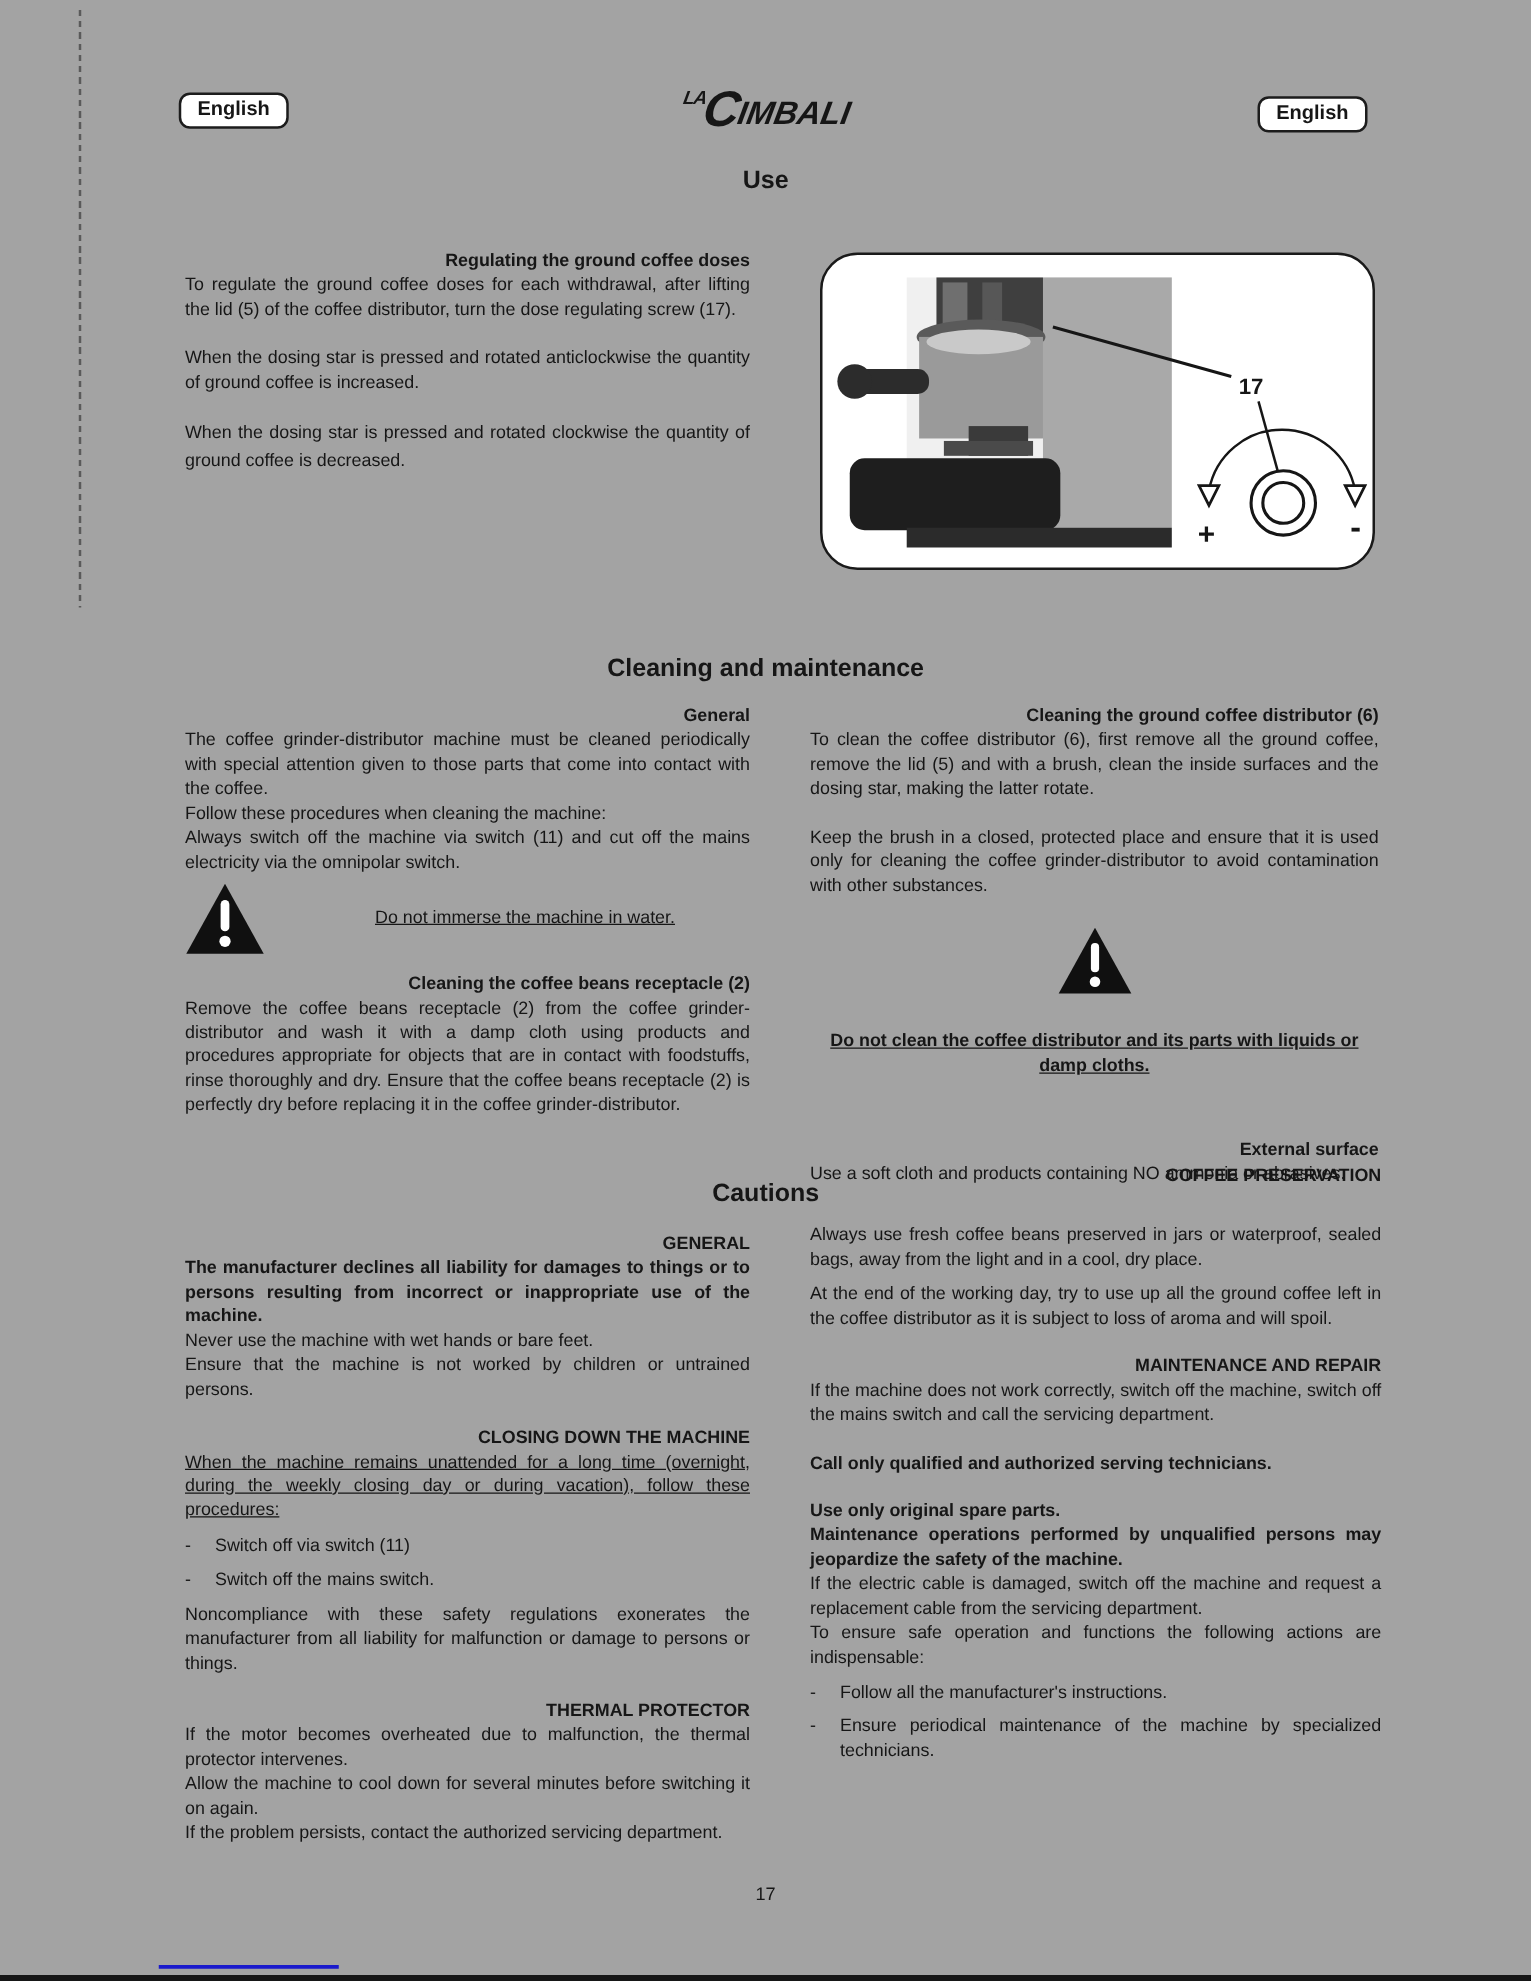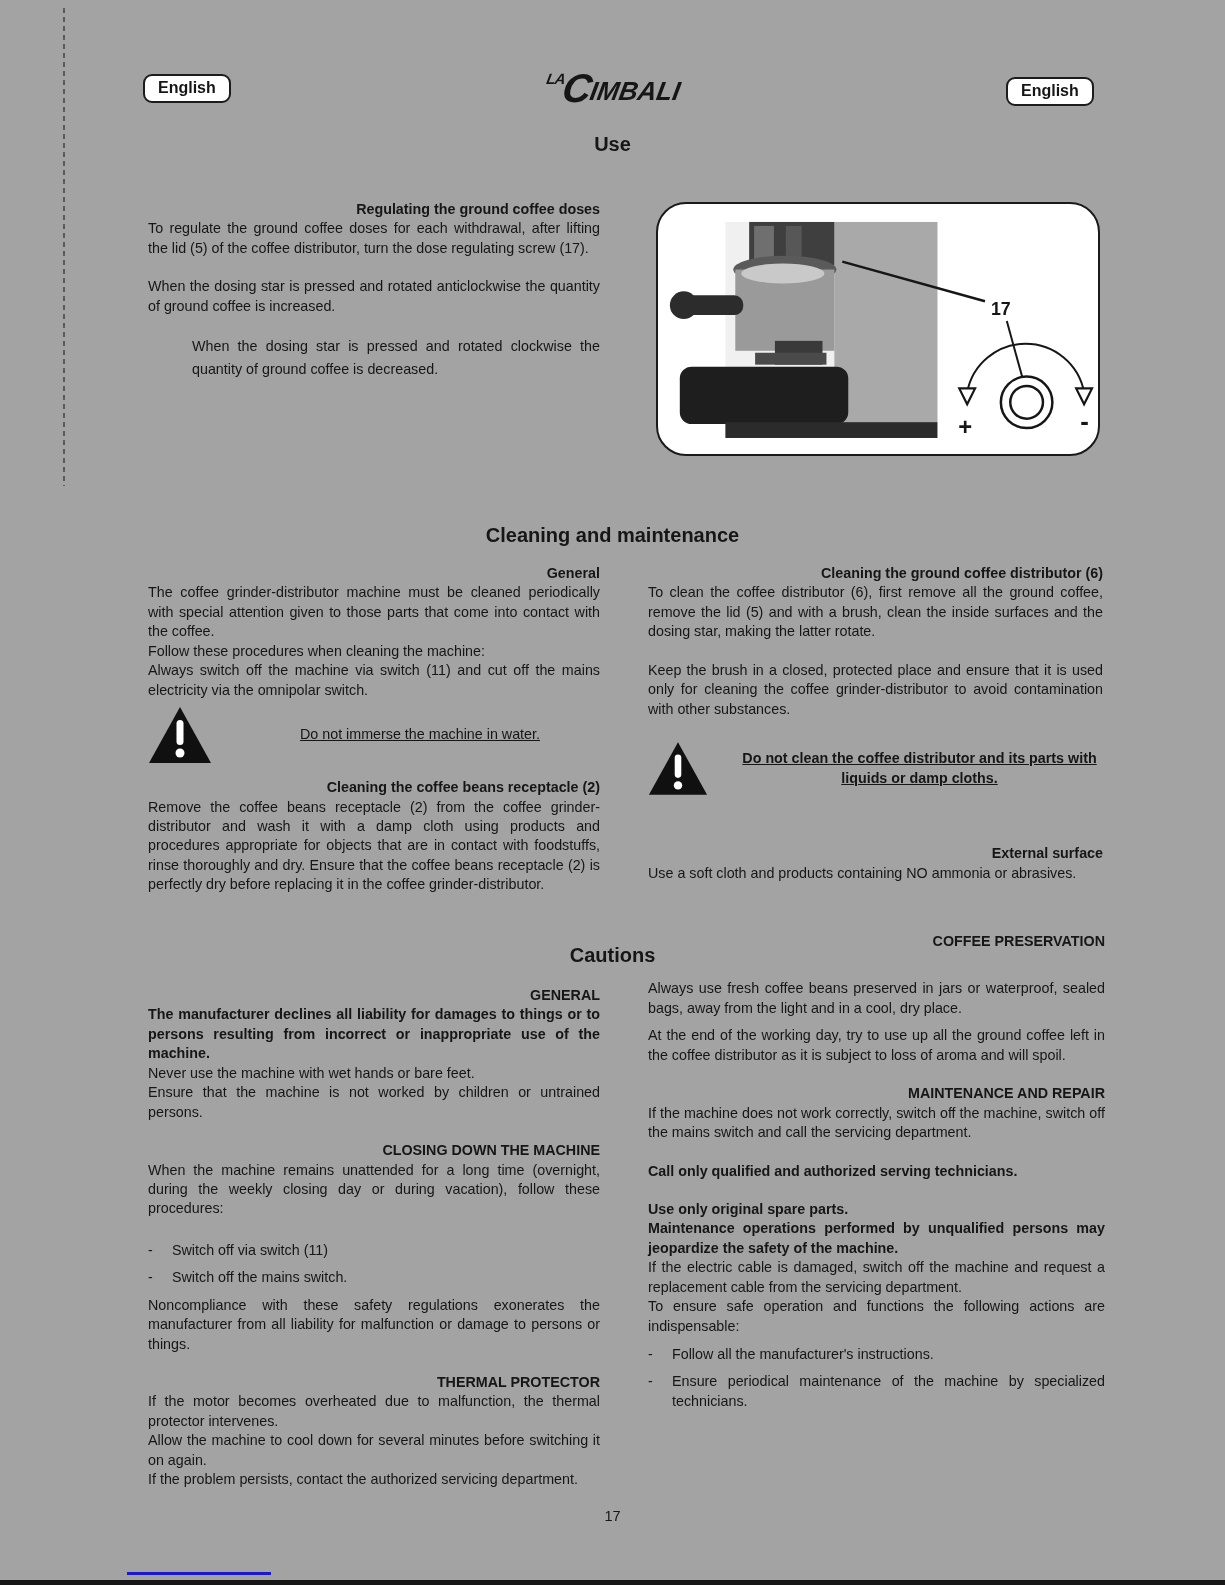--- a/index.html
+++ b/index.html
@@ -40,21 +40,21 @@
   .b{font-weight:700;}
   .gap-lg{margin-top:19px;}
   .use-left{left:148px; top:200px; width:452px;}
   .clean-left{left:148px; top:564px; width:452px;}
   .clean-right{left:648px; top:564px; width:455px;}
   .caut-left{left:148px; top:986px; width:452px;}
   .caut-right{left:648px; top:932px; width:457px;}
 
   .warn-row{display:flex; align-items:center; gap:28px; margin:6px 0 14px 0; text-align:center;text-decoration:underline;}
   .warn-row .warn-text{flex:1;}
-  .warn-row-right{margin:22px 0 48px 0;}
+  .warn-row-right{margin:22px 0 48px 0;flex-direction:column;}
 
   .bullet{display:flex; text-align:left; margin:0 0 8px 0;}
   .bullet .dash{width:24px; flex:none;}
   .bullet .bt{flex:1; text-align:justify;}
 
   
   .figure{position:absolute; left:656px; top:202px; width:440px; height:250px;
     border:2.5px solid #1a1a1a; border-radius:30px; background:#fff;}
   .figure svg{display:block;}
 
@@ -72,21 +72,21 @@
   <div class="lang-badge badge-left">English</div>
   <div class="logo"><span style="display:inline-block; transform:skewX(-10deg);"><span class="la">LA</span><span class="big-c">C</span><span class="rest">IMBALI</span></span></div>
   <div class="lang-badge badge-right">English</div>
 
   <div class="section-title t-use">Use</div>
 
   <div class="col use-left">
     <p class="h">Regulating the ground coffee doses</p>
     <p class="p">To regulate the ground coffee doses for each withdrawal, after lifting the lid (5) of the coffee distributor, turn the dose regulating screw (17).</p>
     <p class="p gap-lg">When the dosing star is pressed and rotated anticlockwise the quantity of ground coffee is increased.</p>
-    <p class="p gap-lg" style="line-height:1.6;margin-left:44px;">When the dosing star is pressed and rotated clockwise the quantity of ground coffee is decreased.</p>
+    <p class="p gap-lg" style="line-height:1.6;">When the dosing star is pressed and rotated clockwise the quantity of ground coffee is decreased.</p>
   </div>
 
   <div class="figure">
     <svg viewBox="0 0 440 248" width="436" height="246">
 
       <g>
         <rect x="68" y="18" width="214" height="218" fill="#f0f0f0"></rect>
         <rect x="178" y="18" width="104" height="202" fill="#a9a9a9"></rect>
         <rect x="92" y="18" width="86" height="44" fill="#3f3f3f"></rect>
         <rect x="97" y="22" width="20" height="36" fill="#6f6f6f"></rect>
@@ -154,21 +154,21 @@
   </div>
 
   <div class="section-title t-caut">Cautions</div>
 
   <div class="col caut-left">
     <p class="h">GENERAL</p>
     <p class="p-tight b">The manufacturer declines all liability for damages to things or to persons resulting from incorrect or inappropriate use of the machine.</p>
     <p class="p-tight">Never use the machine with wet hands or bare feet.</p>
     <p class="p">Ensure that the machine is not worked by children or untrained persons.</p>
     <p class="h">CLOSING DOWN THE MACHINE</p>
-    <p class="p-tight" style="margin-bottom:22px;">When the machine remains unattended for a long time (overnight, during the weekly closing day or during vacation), follow these procedures:</p>
+    <p class="p-tight" style="margin-bottom:9px;text-decoration:underline;">When the machine remains unattended for a long time (overnight, during the weekly closing day or during vacation), follow these procedures:</p>
     <div class="bullet">
       <span class="dash">-</span>
       <span class="bt">Switch off via switch (11)</span>
     </div>
     <div class="bullet">
       <span class="dash">-</span>
       <span class="bt">Switch off the mains switch.</span>
     </div>
     <p class="p">Noncompliance with these safety regulations exonerates the manufacturer from all liability for malfunction or damage to persons or things.</p>
     <p class="h">THERMAL PROTECTOR</p>

